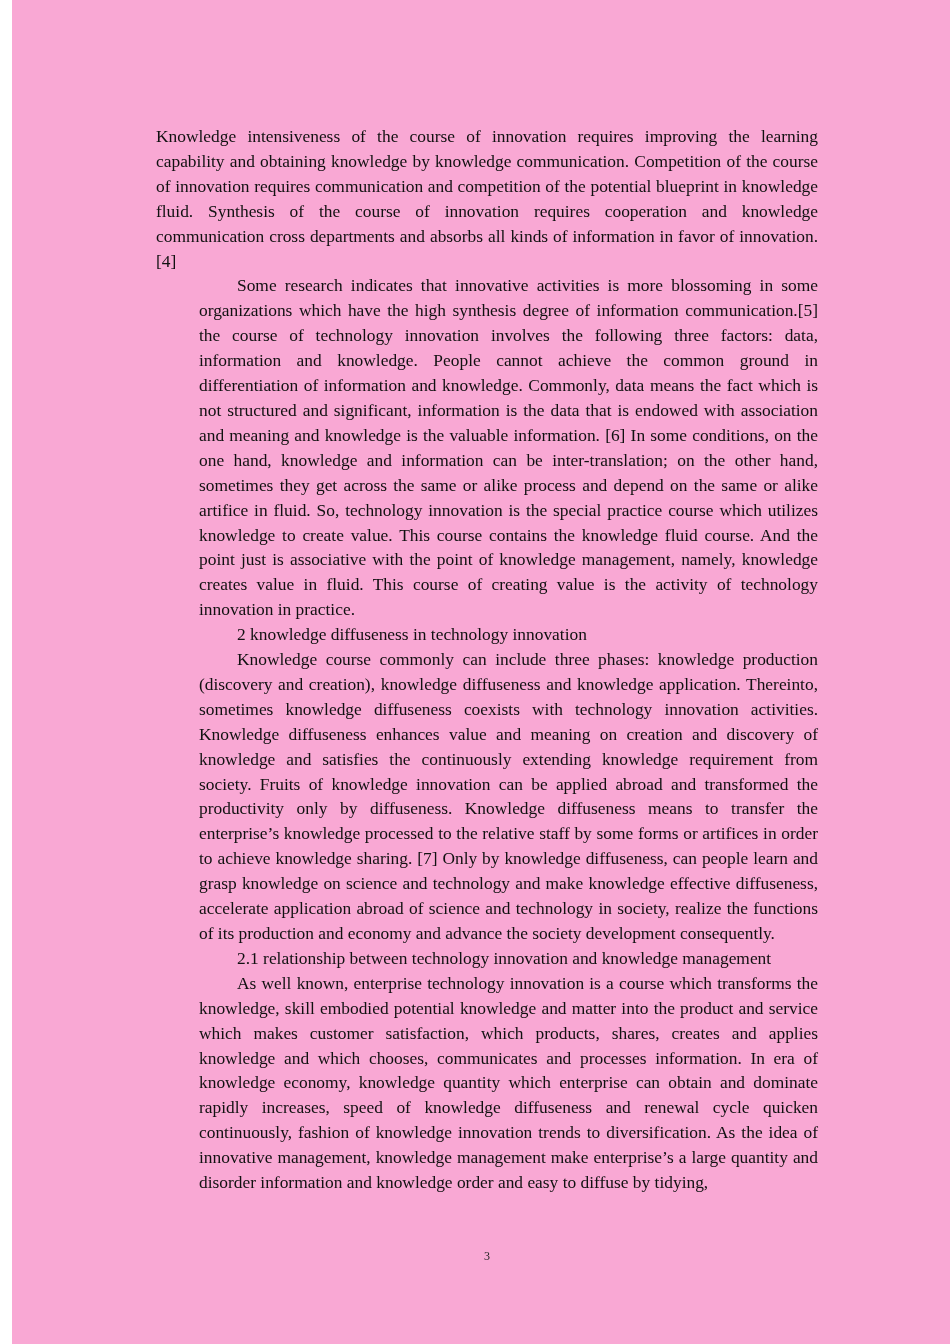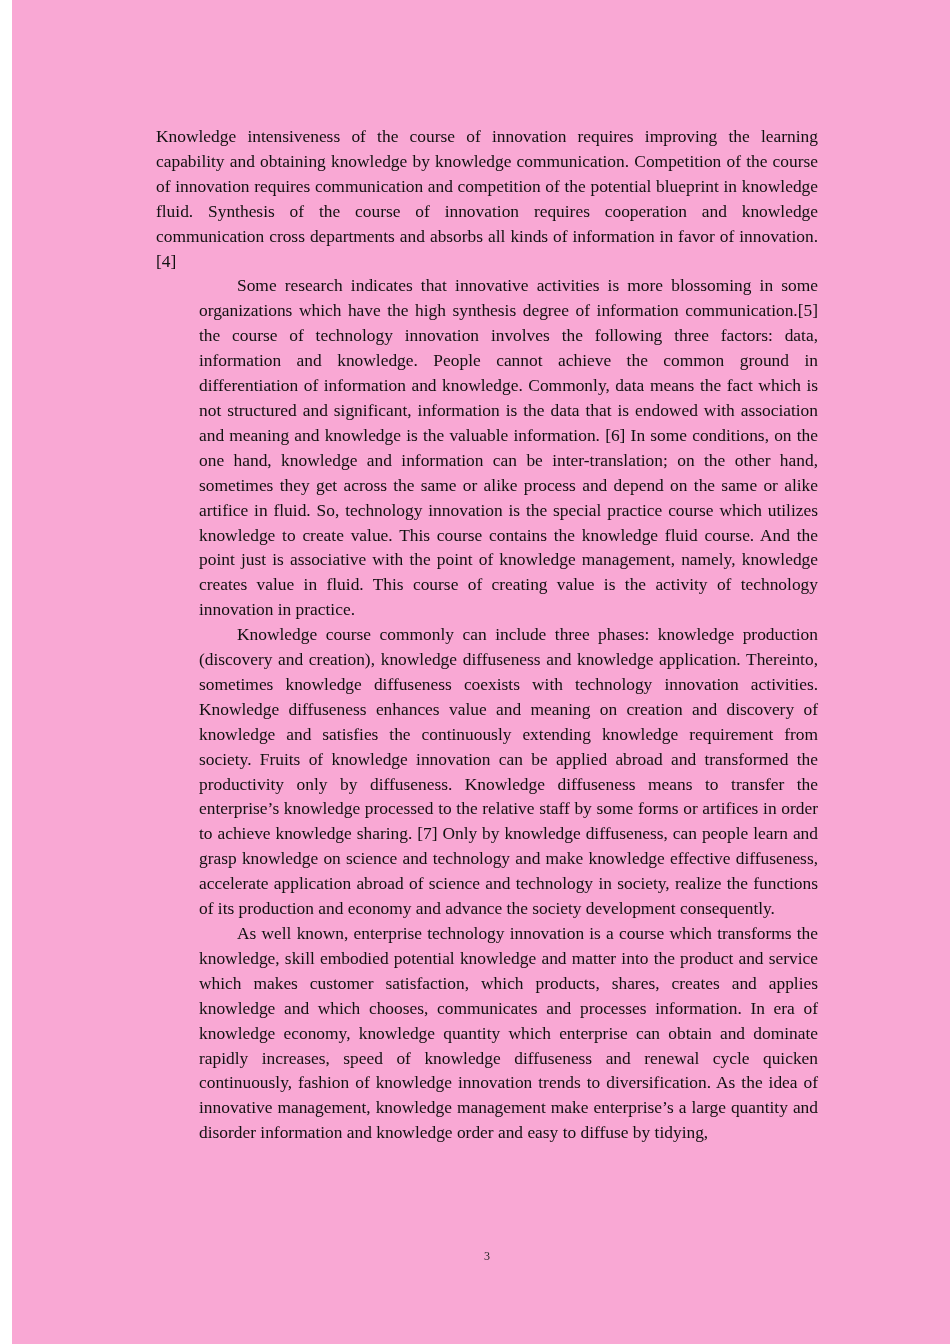--- a/index.html
+++ b/index.html
@@ -51,17 +51,19 @@
       color: #222222;
     }
   </style>
 </head>
 <body>
 
 <div class="page">
   <div class="text-block">
     <p class="para">Knowledge intensiveness of the course of innovation requires improving the learning capability and obtaining knowledge by knowledge communication. Competition of the course of innovation requires communication and competition of the potential blueprint in knowledge fluid. Synthesis of the course of innovation requires cooperation and knowledge communication cross departments and absorbs all kinds of information in favor of innovation.[4]</p>
     <p class="para indent">Some research indicates that innovative activities is more blossoming in some organizations which have the high synthesis degree of information communication.[5] the course of technology innovation involves the following three factors: data, information and knowledge. People cannot achieve the common ground in differentiation of information and knowledge. Commonly, data means the fact which is not structured and significant, information is the data that is endowed with association and meaning and knowledge is the valuable information. [6] In some conditions, on the one hand, knowledge and information can be inter-translation; on the other hand, sometimes they get across the same or alike process and depend on the same or alike artifice in fluid. So, technology innovation is the special practice course which utilizes knowledge to create value. This course contains the knowledge fluid course. And the point just is associative with the point of knowledge management, namely, knowledge creates value in fluid. This course of creating value is the activity of technology innovation in practice.</p>
+    <p class="para indent">2 knowledge diffuseness in technology innovation</p>
     <p class="para indent">Knowledge course commonly can include three phases: knowledge production (discovery and creation), knowledge diffuseness and knowledge application. Thereinto, sometimes knowledge diffuseness coexists with technology innovation activities. Knowledge diffuseness enhances value and meaning on creation and discovery of knowledge and satisfies the continuously extending knowledge requirement from society. Fruits of knowledge innovation can be applied abroad and transformed the productivity only by diffuseness. Knowledge diffuseness means to transfer the enterprise’s knowledge processed to the relative staff by some forms or artifices in order to achieve knowledge sharing. [7] Only by knowledge diffuseness, can people learn and grasp knowledge on science and technology and make knowledge effective diffuseness, accelerate application abroad of science and technology in society, realize the functions of its production and economy and advance the society development consequently.</p>
+    <p class="para indent">2.1 relationship between technology innovation and knowledge management</p>
     <p class="para indent">As well known, enterprise technology innovation is a course which transforms the knowledge, skill embodied potential knowledge and matter into the product and service which makes customer satisfaction, which products, shares, creates and applies knowledge and which chooses, communicates and processes information. In era of knowledge economy, knowledge quantity which enterprise can obtain and dominate rapidly increases, speed of knowledge diffuseness and renewal cycle quicken continuously, fashion of knowledge innovation trends to diversification. As the idea of innovative management, knowledge management make enterprise’s a large quantity and disorder information and knowledge order and easy to diffuse by tidying,</p>
   </div>
   <div class="page-number">3</div>
 </div>
 
 </body></html>

